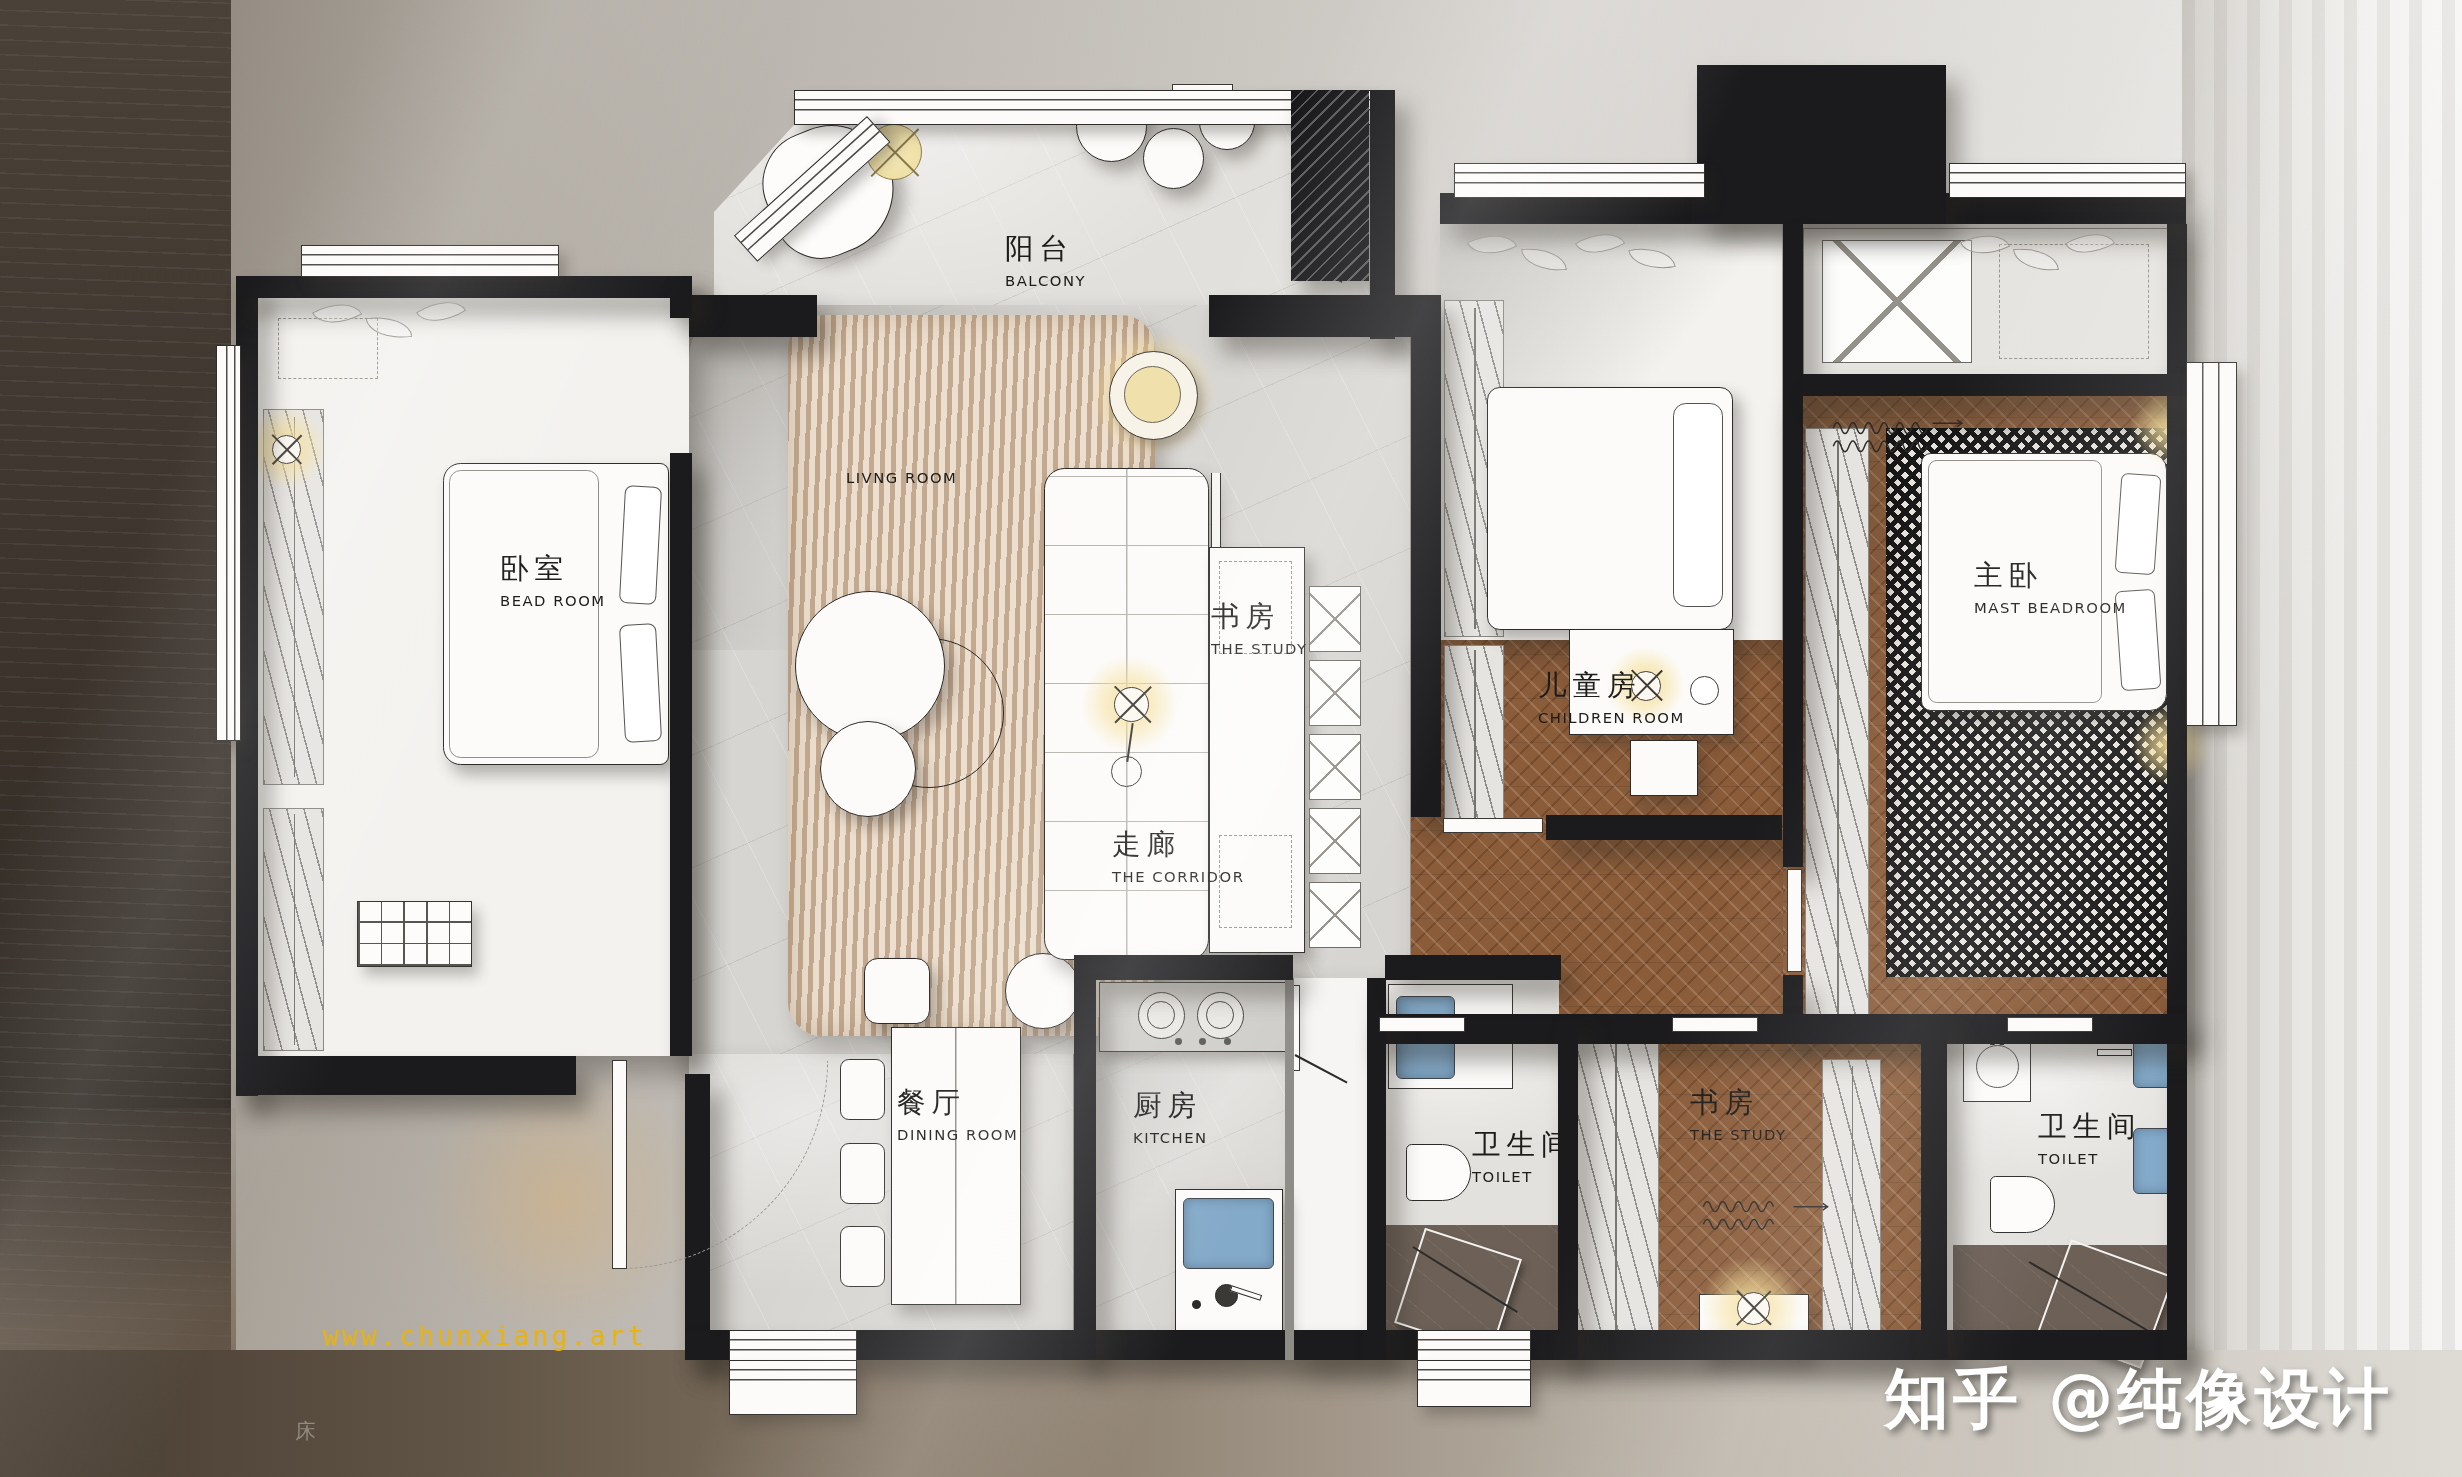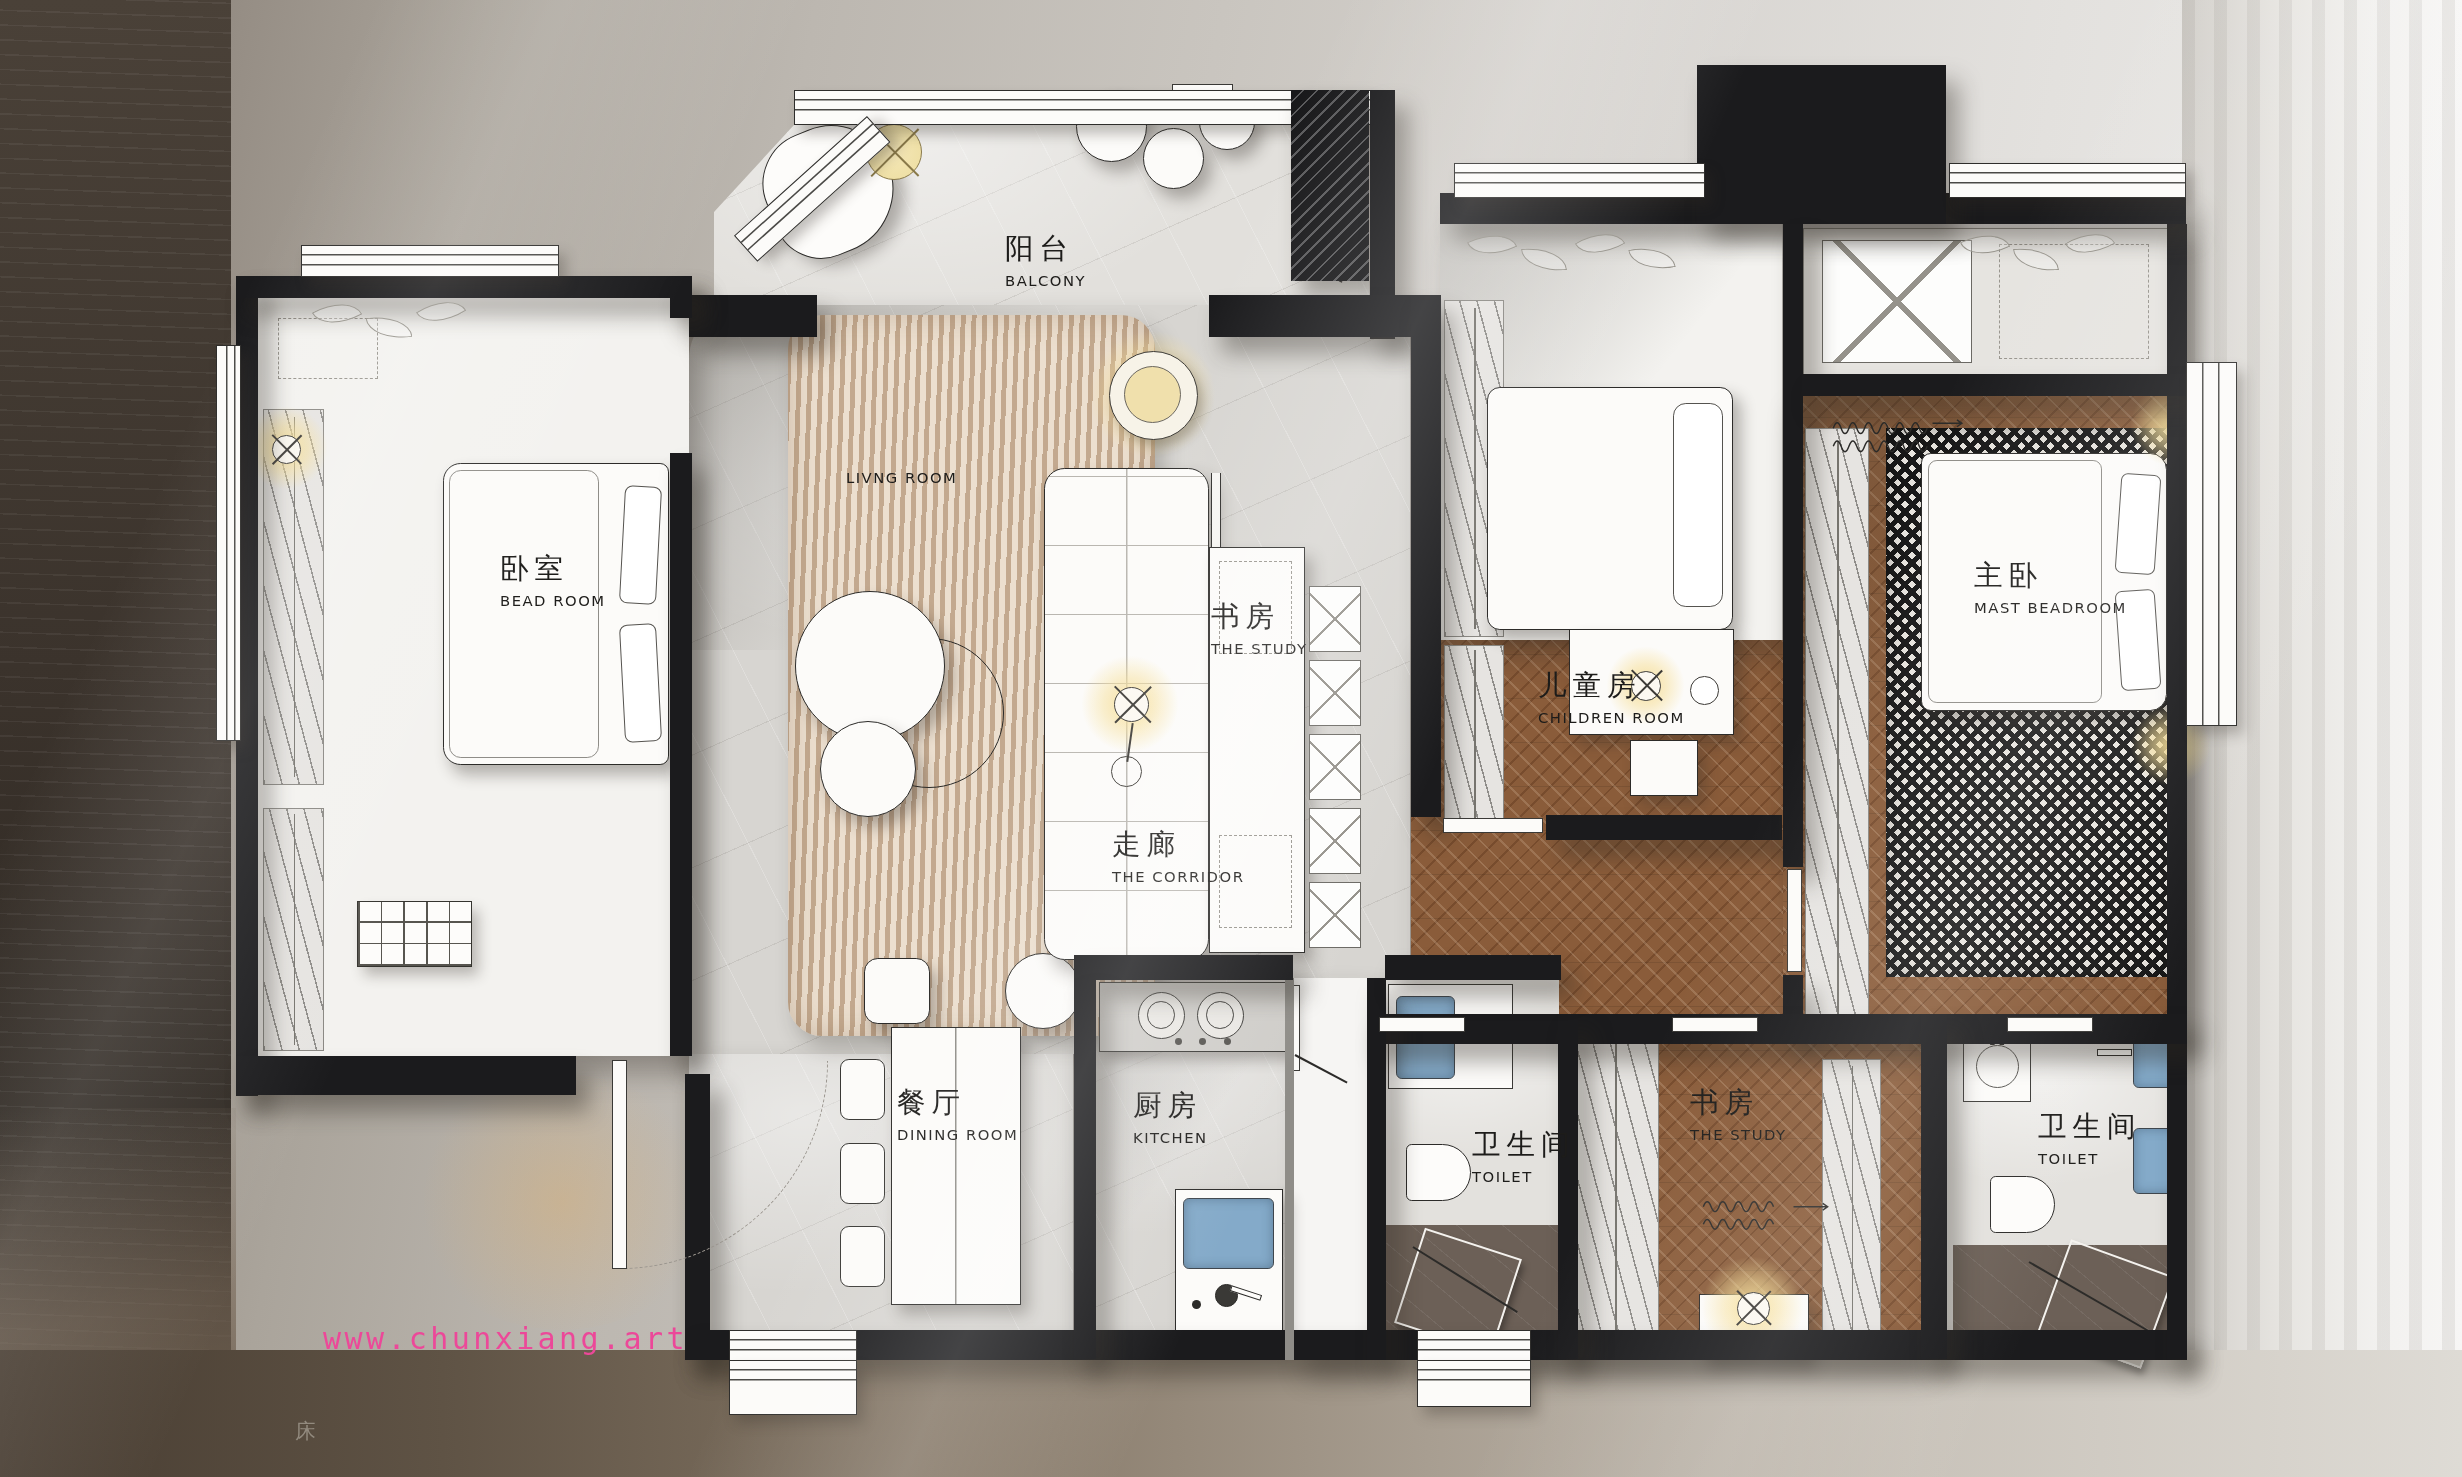--- a/index.html
+++ b/index.html
@@ -85,21 +85,21 @@
   .leaf{border:1px solid #97948c;border-radius:0 100% 0 100%;background:rgba(255,255,255,.25);}
   .shade{background:linear-gradient(128deg,rgba(75,70,62,.30),rgba(75,70,62,0) 55%);pointer-events:none;}
   .streak{left:0;top:0;width:2462px;height:1477px;pointer-events:none;
     background:linear-gradient(114deg,rgba(255,255,255,0) 43%,rgba(255,255,255,.18) 50%,rgba(255,255,255,0) 57%);}
   .streak2{background:linear-gradient(114deg,rgba(255,255,255,0) 12%,rgba(255,255,255,.13) 18%,rgba(255,255,255,0) 26%,rgba(255,255,255,0) 68%,rgba(255,255,255,.12) 76%,rgba(255,255,255,0) 84%);}
   
   .rl{color:#1d1c1a;white-space:nowrap;}
   .rl .zh{font-size:28.6px;letter-spacing:5.9px;font-weight:500;}
   .rl .en{font-size:14.8px;letter-spacing:1.5px;margin-top:3.9px;font-weight:500;}
   .brand{color:#17130f;font-size:42px;font-weight:600;letter-spacing:7.9px;white-space:nowrap;}
-  .url{color:#ec4899;font-size:30px;letter-spacing:3.4px;font-family:"DejaVu Sans Mono",monospace;white-space:nowrap;}
+  .url{color:#eab308;font-size:26px;letter-spacing:3.4px;font-family:"DejaVu Sans Mono",monospace;white-space:nowrap;}
   .zhihu{color:#ffffff;font-weight:700;font-size:65px;letter-spacing:3.9px;text-shadow:3.4px 4.4px 7.9px rgba(0,0,0,.45);white-space:nowrap;}
   .bednote{color:#928a7e;font-size:20.7px;}
   .wlabel{color:#2c2b29;font-size:19.7px;font-weight:600;}
 </style>
 </head>
 <body>
 
 <div class="canvas">
 
   <div class="a bgbase"></div>
@@ -379,15 +379,16 @@
   </div>
   <div class="a rl" style="left:2038px;top:1107px;">
     <div class="zh">卫生间</div>
     <div class="en">TOILET</div>
   </div>
 
   <div class="a streak"></div>
   <div class="a streak streak2" able="false"></div>
 
   <div class="a url" style="left:323px;top:1321px;">www.chunxiang.art</div>
+  <div class="a zhihu" style="left:1884px;top:1355px;">知乎 @纯像设计</div>
 
 </div>
 
 
 </body></html>

